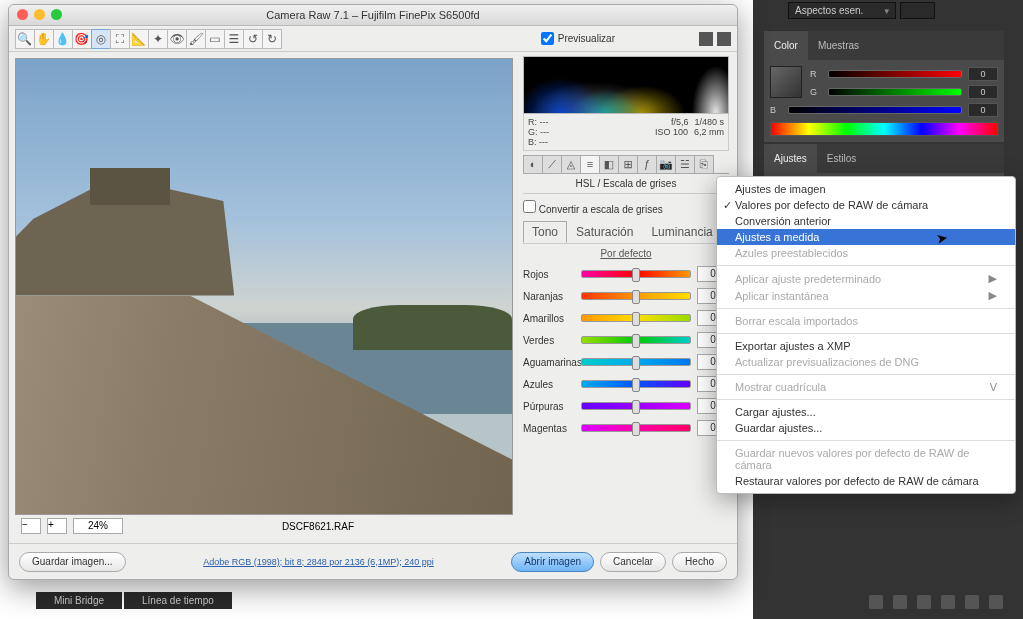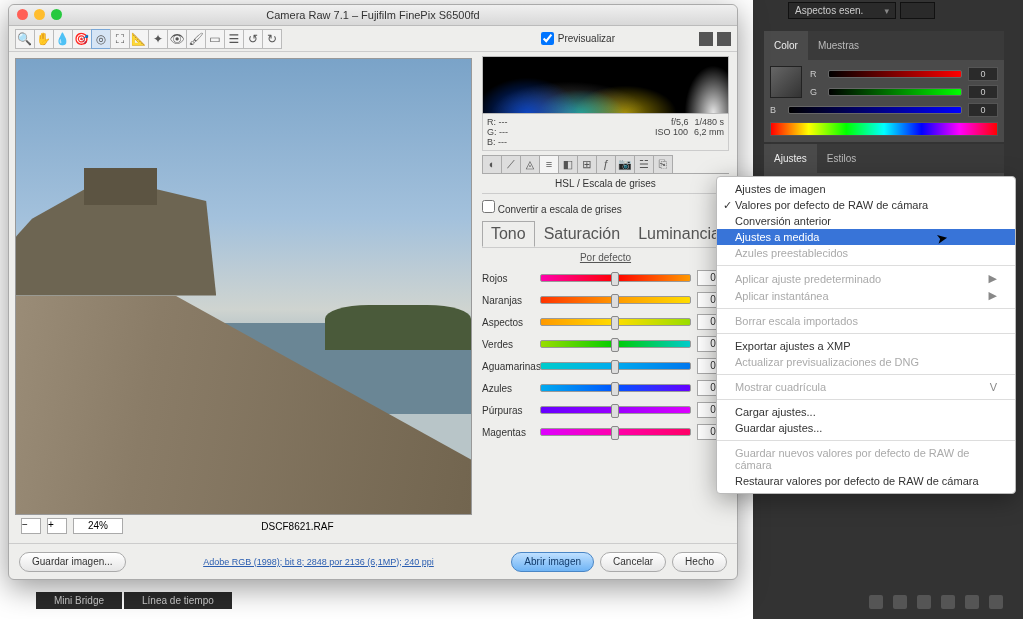--- a/index.html
+++ b/index.html
@@ -79,21 +79,21 @@
 .meta-exif span { display: inline-block; margin-left: 6px; }
 
 .cr-tabs { display: flex; margin-top: 4px; border-bottom: 1px solid #aaa; }
 .cr-tab { width: 20px; height: 18px; border: 1px solid #aaa; border-bottom: none; background: #ddd; margin-right: -1px; font-size: 11px; text-align: center; line-height: 16px; color: #555; }
 .cr-tab.act { background: #f4f4f4; }
 .cr-panel-title { text-align: center; font-size: 10px; padding: 4px 0; border-bottom: 1px solid #ccc; position: relative; }
 .menu-btn { position: absolute; right: 0; top: 3px; width: 14px; height: 12px; font-size: 10px; line-height: 10px; color: #444; }
 
 .cr-convert { display: flex; align-items: center; padding: 6px 0; }
 .cr-subtabs { display: flex; border-bottom: 1px solid #ccc; }
-.cr-subtab { padding: 3px 8px; font-size: 16px; color: #555; border: 1px solid transparent; }
+.cr-subtab { padding: 3px 8px; font-size: 12px; color: #555; border: 1px solid transparent; }
 .cr-subtab.act { border: 1px solid #aaa; border-bottom-color: #eeeeec; background: #eeeeec; }
 .por-def { text-align: center; padding: 4px; color: #555; text-decoration: underline; }
 
 .slider-row { display: flex; align-items: center; padding: 3px 0; }
 .slider-label { width: 58px; font-size: 10px; }
 .slider-track { flex: 1; height: 8px; border-radius: 2px; position: relative; border: 1px solid #999; }
 .slider-thumb { position: absolute; left: 50%; top: -3px; width: 8px; height: 14px; background: #ddd; border: 1px solid #888; border-radius: 2px; transform: translateX(-50%); }
 .slider-val { width: 32px; height: 16px; border: 1px solid #aaa; background: #fff; margin-left: 6px; text-align: center; line-height: 14px; font-size: 10px; }
 .g-red { background: linear-gradient(to right, #f0a, #f00, #f90); }
 .g-ora { background: linear-gradient(to right, #f30, #f90, #fd0); }
@@ -275,21 +275,21 @@
             <div class="slider-val">0</div>
           </div>
           <div class="slider-row">
             <div class="slider-label">Naranjas</div>
             <div class="slider-track g-ora">
               <div class="slider-thumb"></div>
             </div>
             <div class="slider-val">0</div>
           </div>
           <div class="slider-row">
-            <div class="slider-label">Aspectos</div>
+            <div class="slider-label">Amarillos</div>
             <div class="slider-track g-yel">
               <div class="slider-thumb"></div>
             </div>
             <div class="slider-val">0</div>
           </div>
           <div class="slider-row">
             <div class="slider-label">Verdes</div>
             <div class="slider-track g-grn">
               <div class="slider-thumb"></div>
             </div>

